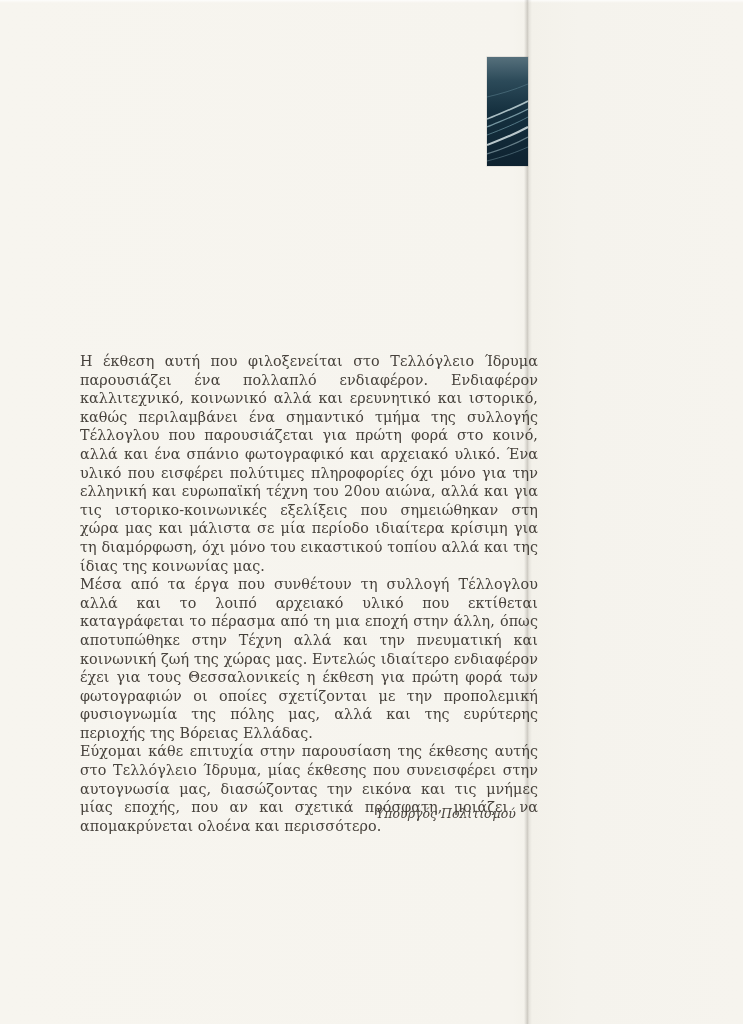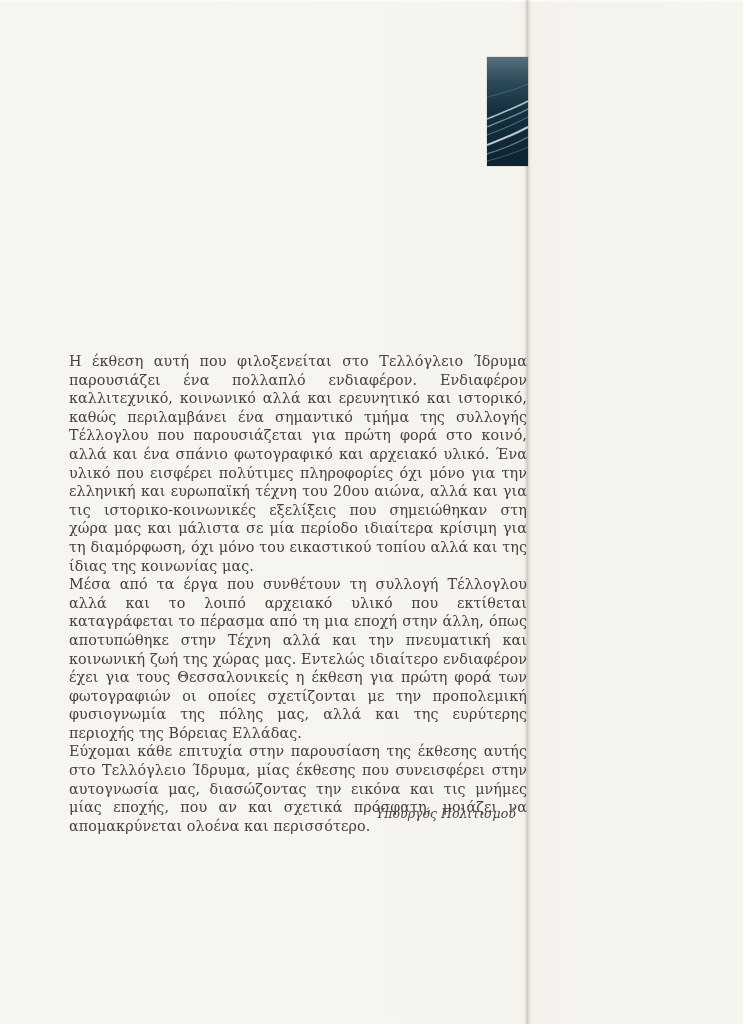--- a/index.html
+++ b/index.html
@@ -45,21 +45,21 @@
     height: 109px;
     box-shadow: 0 0 0 0.5px rgba(0,0,0,0.15);
   }
   .photo-fragment svg {
     display: block;
     width: 100%;
     height: 100%;
   }
   .text-block {
     position: absolute;
-    left: 69px;
+    left: 80px;
     top: 352px;
     width: 458px;
     color: #46413b;
     font-size: 14.3px;
     line-height: 18.6px;
     text-align: justify;
     letter-spacing: 0.1px;
   }
   .text-block p {
     margin: 0;

